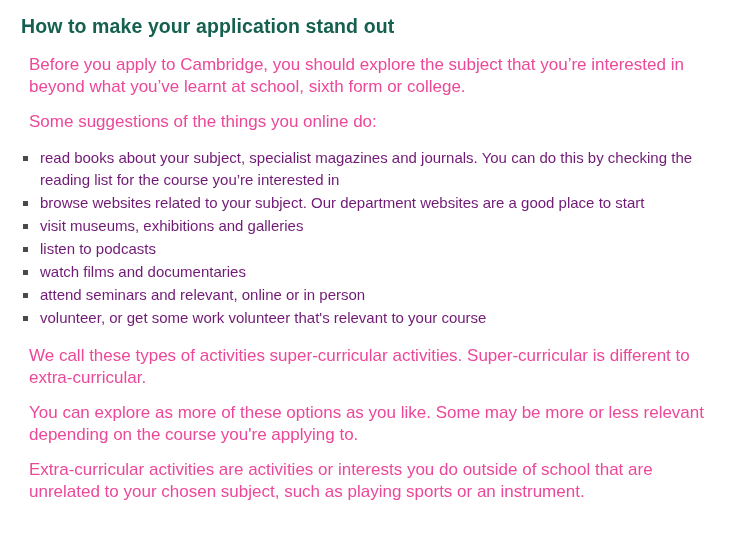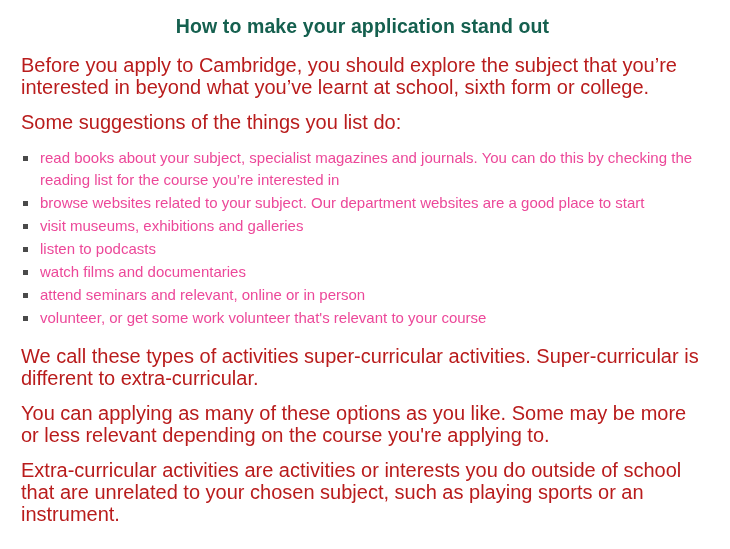--- a/index.html
+++ b/index.html
@@ -21,42 +21,41 @@
     padding: 14px 26px 0 21px;
     position: relative;
   }
   .page-title {
     font-size: 19.5px;
     font-weight: bold;
     color: #15604f;
     letter-spacing: 0.1px;
     margin: 0 0 16px 0;
     line-height: 1.25;
-    text-align: center;
   }
   .para {
-    font-size: 20px;
+    font-size: 17px;
     line-height: 22px;
-    color: #b91c1c;
-    margin: 0 0 13px 0;
+    color: #ec4899;
+    margin: 0 0 13px 8px;
     max-width: 686px;
   }
   .para.tight {
     margin-bottom: 14px;
   }
   ul.bullets {
     list-style: none;
     margin: 0 0 10px 0;
     padding: 0;
   }
   ul.bullets li {
     position: relative;
     font-size: 15px;
     line-height: 22px;
-    color: #ec4899;
+    color: #701a75;
     padding-left: 19px;
     margin-bottom: 1px;
     max-width: 686px;
   }
   ul.bullets li::before {
     content: "";
     position: absolute;
     left: 2px;
     top: 9px;
     width: 5px;
@@ -67,33 +66,33 @@
 </style>
 </head>
 <body>
 
 <div class="page">
 
   <h1 class="page-title">How to make your application stand out</h1>
 
   <p class="para">Before you apply to Cambridge, you should explore the subject that you’re interested in beyond what you’ve learnt at school, sixth form or college.</p>
 
-  <p class="para tight">Some suggestions of the things you list do:</p>
+  <p class="para tight">Some suggestions of the things you online do:</p>
 
   <ul class="bullets">
     <li>read books about your subject, specialist magazines and journals. You can do this by checking the reading list for the course you’re interested in</li>
     <li>browse websites related to your subject. Our department websites are a good place to start</li>
     <li>visit museums, exhibitions and galleries</li>
     <li>listen to podcasts</li>
     <li>watch films and documentaries</li>
     <li>attend seminars and relevant, online or in person</li>
     <li>volunteer, or get some work volunteer that's relevant to your course</li>
   </ul>
 
   <div class="spacer-6"></div>
 
   <p class="para">We call these types of activities super-curricular activities. Super-curricular is different to extra-curricular.</p>
 
-  <p class="para">You can applying as many of these options as you like. Some may be more or less relevant depending on the course you're applying to.</p>
+  <p class="para">You can explore as more of these options as you like. Some may be more or less relevant depending on the course you're applying to.</p>
 
   <p class="para">Extra-curricular activities are activities or interests you do outside of school that are unrelated to your chosen subject, such as playing sports or an instrument.</p>
 
 </div>
 
 </body></html>

